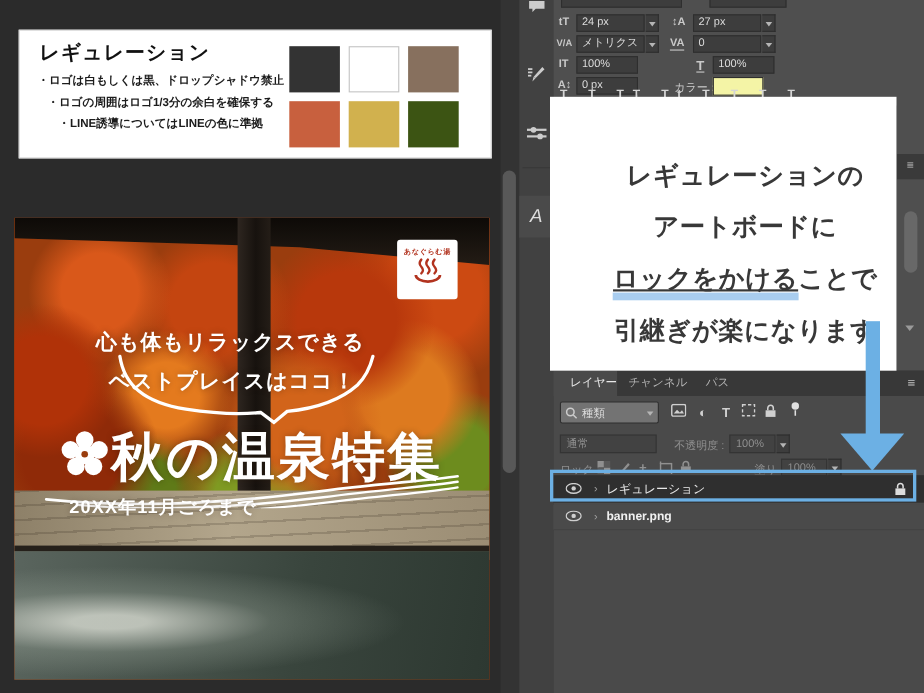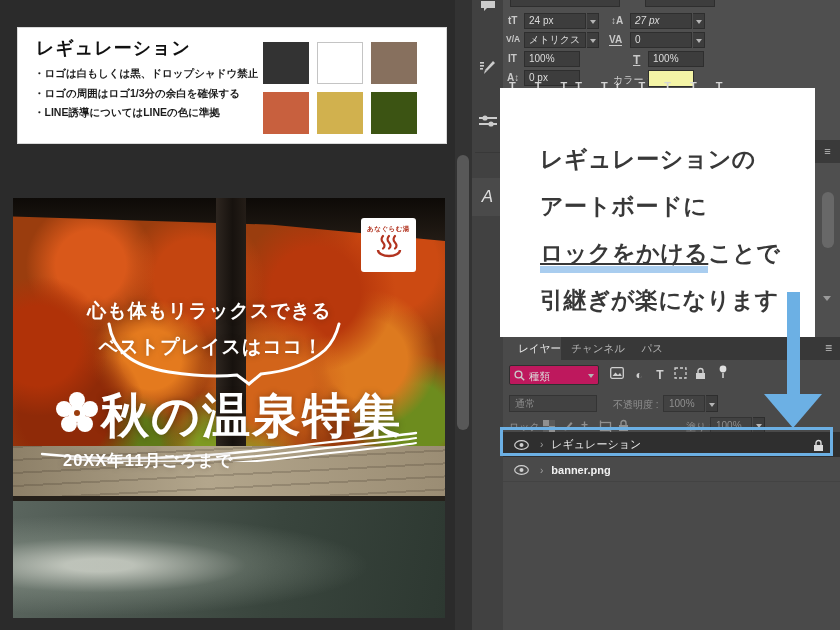--- a/index.html
+++ b/index.html
@@ -3,21 +3,21 @@
 <meta charset="utf-8">
 <style>
   html,body{margin:0;padding:0;background:#222;}
   *{box-sizing:border-box;font-family:"Liberation Sans","DejaVu Sans",sans-serif;}
   .app{position:relative;width:840px;height:630px;background:#2c2c2c;overflow:hidden;}
 
   
   .canvas-area{position:absolute;left:0;top:0;width:455px;height:630px;background:#2b2b2b;}
   .reg-card{position:absolute;left:17px;top:27px;width:430px;height:117px;background:#fff;border:1px solid #d9d9d9;}
   .reg-title{position:absolute;left:18px;top:8px;font-size:18px;font-weight:800;letter-spacing:1px;color:#111;}
-  .reg-bullets{position:absolute;left:16px;top:36px;margin:0;padding:0;list-style:none;}
+  .reg-bullets{position:absolute;left:16px;top:36px;margin:0;padding:0;list-style:none;text-align:center;}
   .reg-bullets li{font-size:10.5px;font-weight:700;color:#1c1c1c;line-height:19.5px;white-space:nowrap;}
   .swatches{position:absolute;left:245px;top:14px;display:grid;grid-template-columns:repeat(3,46px);grid-auto-rows:42px;gap:8px;}
   .swatch{width:46px;height:42px;}
   .swatch.sw-white{border:1px solid #c4c4c4;}
 
   
   .banner{position:absolute;left:13px;top:198px;width:432px;height:420px;overflow:hidden;background:#9a3d0e;}
   .foliage{position:absolute;left:0;top:0;width:100%;height:64%;
     background:
      radial-gradient(circle at 6% 55%, #b03208 0 40px, rgba(176,50,8,0) 70px),
@@ -77,39 +77,39 @@
   .rs-bar{position:absolute;left:0;width:25px;height:23px;background:#3a3a3a;color:#c5c5c5;font-size:11px;line-height:23px;text-align:center;}
   .rs-thumb{position:absolute;left:7px;top:104px;width:12px;height:56px;background:#686868;border-radius:6px;}
   .rs-chev{position:absolute;left:8px;top:208px;width:0;height:0;border-left:4px solid transparent;border-right:4px solid transparent;border-top:5px solid #9a9a9a;}
 
   
   .layers-panel{position:absolute;left:503px;top:337px;width:337px;height:293px;background:#4a4a4a;}
   .tabbar{position:absolute;left:0;top:0;width:337px;height:23px;background:#383838;}
   .tab{position:absolute;top:0;height:23px;font-size:10.5px;line-height:23px;text-align:right;color:#b5b5b5;}
   .tab.active{background:#4a4a4a;color:#e8e8e8;}
   .panel-menu{position:absolute;left:314px;top:0;width:23px;height:23px;color:#c5c5c5;font-size:12px;line-height:23px;text-align:center;}
-  .search-box{position:absolute;left:6px;top:28px;width:90px;height:20px;background:#be185d;border:1px solid #2f2f2f;border-radius:2px;color:#ddd;font-size:10.5px;line-height:18px;}
+  .search-box{position:absolute;left:6px;top:28px;width:90px;height:20px;background:#737373;border:1px solid #2f2f2f;border-radius:2px;color:#ddd;font-size:10.5px;line-height:18px;}
   .search-box .txt{position:absolute;left:19px;top:1px;}
   .sb-chev{position:absolute;right:4px;top:8px;width:0;height:0;border-left:3px solid transparent;border-right:3px solid transparent;border-top:4px solid #b5b5b5;}
   .ficon{position:absolute;top:30px;width:16px;height:16px;color:#d0d0d0;font-size:12px;font-weight:700;text-align:center;line-height:16px;}
   .dim{color:#8f8f8f !important;}
   .dd{position:absolute;background:#424242;border:1px solid #343434;font-size:10px;line-height:15px;padding:0 5px;height:17px;}
   .small-label{position:absolute;font-size:10px;}
   .lock-ic{position:absolute;top:81px;width:13px;height:13px;}
   .layer-row{position:absolute;left:0;width:337px;display:flex;align-items:center;}
   .row1{top:95px;height:25px;background:#2f2f2f;}
   .row2{top:122px;height:23px;background:#4a4a4a;border-bottom:1px solid #434343;}
   .layer-name{font-size:11px;color:#e8e8e8;margin-left:8px;}
   .row2 .layer-name{font-weight:700;color:#f0f0f0;}
   .chev-r{color:#a0a0a0;font-size:10px;margin-left:10px;}
   .eye-wrap{margin-left:9px;width:18px;text-align:center;}
   .row-lock{position:absolute;right:16px;top:6px;}
 
   
-  .callout{position:absolute;left:500px;top:88px;width:315px;height:249px;background:#fff;z-index:3;padding:48px 0 0 40px;}
+  .callout{position:absolute;left:500px;top:88px;width:315px;height:249px;background:#fff;z-index:3;padding:48px 0 0 40px;text-align:center;}
   .callout div{font-size:23px;font-weight:700;color:#383838;line-height:47px;white-space:nowrap;letter-spacing:.5px;}
   .hl-underline{border-bottom:7px solid #a9cdef;padding-bottom:0px;text-decoration:underline;}
   .arrow-shaft{position:absolute;left:787px;top:292px;width:13px;height:104px;background:#6cb0e4;z-index:6;}
   .arrow-head{position:absolute;left:764px;top:394px;width:0;height:0;border-left:29px solid transparent;border-right:29px solid transparent;border-top:34px solid #6cb0e4;z-index:6;}
   .layer-highlight{position:absolute;left:500px;top:427px;width:333px;height:29px;border:3px solid #6cb0e4;z-index:5;}
 </style>
 </head>
 <body>
 
 <div class="app">
@@ -218,21 +218,21 @@
   <div class="char-panel">
     <div class="cut-field" style="left:7px;width:110px;"></div>
     <div class="cut-field" style="left:142px;width:70px;"></div>
 
     <span class="cicon" style="left:5px;top:15px;">tT</span>
     <div class="field" style="left:21px;top:13px;width:62px;">24 px</div>
     <div class="chev-box" style="left:84px;top:13px;">
         <span class="chev"></span>
       </div>
     <span class="cicon" style="left:108px;top:15px;">↕<span>A</span></span>
-    <div class="field" style="left:127px;top:13px;width:62px;font-style:italic;">27 px</div>
+    <div class="field" style="left:127px;top:13px;width:62px;">27 px</div>
     <div class="chev-box" style="left:190px;top:13px;">
         <span class="chev"></span>
       </div>
 
     <span class="cicon" style="left:3px;top:34px;font-size:8.5px;">V/A</span>
     <div class="field" style="left:21px;top:32px;width:62px;">メトリクス</div>
     <div class="chev-box" style="left:84px;top:32px;">
         <span class="chev"></span>
       </div>
     <span class="cicon" style="left:106px;top:34px;border-bottom:1.5px solid #c9c9c9;">VA</span>

